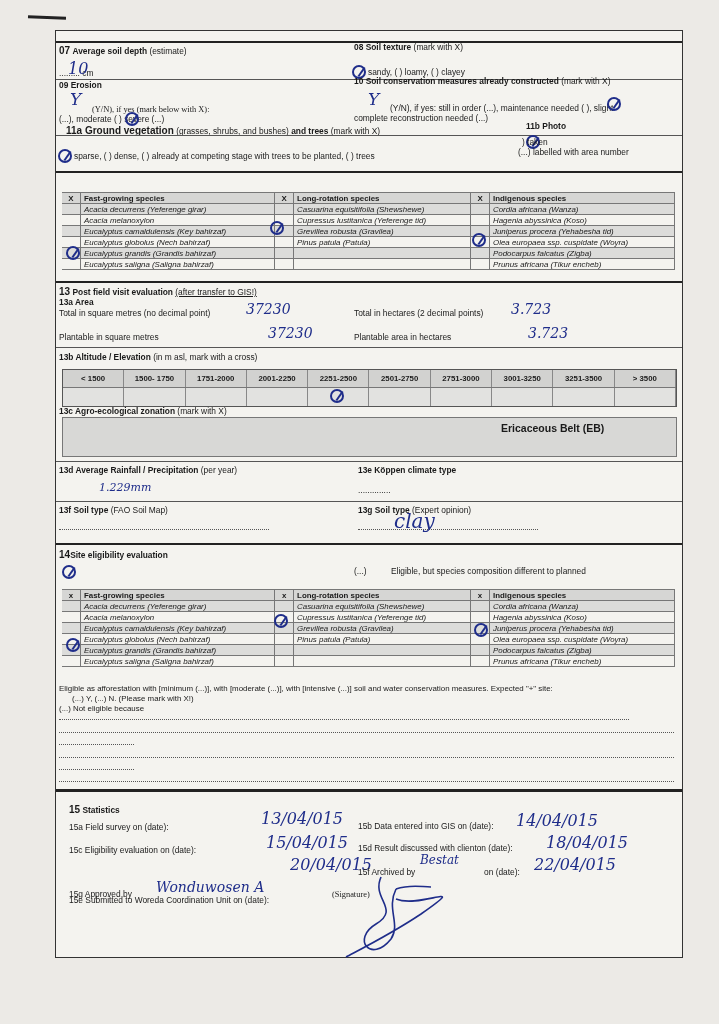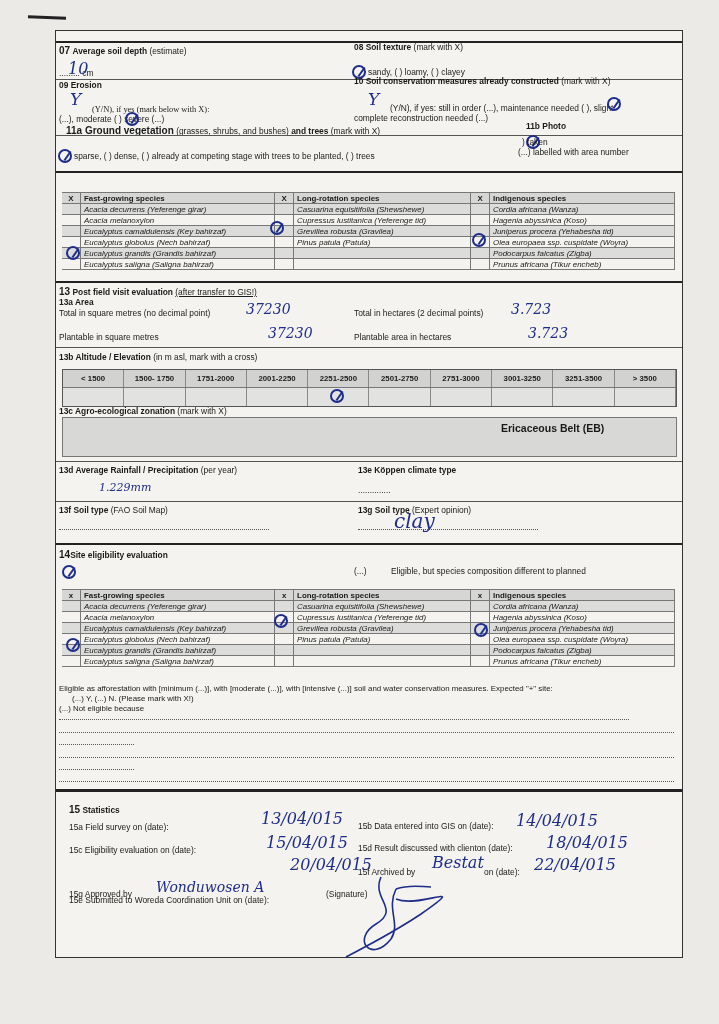--- a/index.html
+++ b/index.html
@@ -283,23 +283,23 @@
   <div class="hw" style="left:460px;top:780px;font-size:16px;">14/04/015</div>
 
   <div class="t" style="left:13px;top:815px;">15c  Eligibility evaluation on (date):</div>
   <div class="hw" style="left:210px;top:802px;font-size:16px;">15/04/015</div>
   <div class="t" style="left:302px;top:813px;">15d  Result discussed with clienton (date):</div>
   <div class="hw" style="left:490px;top:802px;font-size:16px;">18/04/015</div>
 
   <div class="t" style="left:13px;top:837px;margin-top:28px;">15e Submitted to Woreda Coordination Unit on (date):</div>
   <div class="hw" style="left:234px;top:824px;font-size:16px;">20/04/015</div>
   <div class="t" style="left:302px;top:837px;">15f Archived by</div>
-  <div class="hw" style="left:376px;top:822px;font-size:16px;">Bestat</div>
+  <div class="hw" style="left:364px;top:822px;font-size:12px;">Bestat</div>
   <div class="t" style="left:428px;top:837px;text-align:right;">on (date):</div>
   <div class="hw" style="left:478px;top:824px;font-size:16px;">22/04/015</div>
 
   <div class="t" style="left:13px;top:859px;">15g  Approved by</div>
   <div class="hw" style="left:100px;top:848px;font-size:14px;">Wonduwosen    A</div>
-  <div class="t" style="left:270px;top:859px;">(Signature)</div>
+  <div class="t" style="left:276px;top:859px;font-family:Liberation Serif, serif;">(Signature)</div>
   <svg style="position:absolute;left:285px;top:838px;" width="140" height="90">
     <path d="M40 8 C 30 30, 60 40, 35 55 C 10 70, 30 95, 50 70 C 60 55, 45 40, 55 20 M55 20 C 70 15, 80 18, 90 18 M55 30 C 80 40, 130 10, 80 45 C 50 65, 20 80, 5 88" fill="none" stroke="#1f2d8a" stroke-width="1.6"></path>
   </svg>
 </div>
 
 </body></html>

